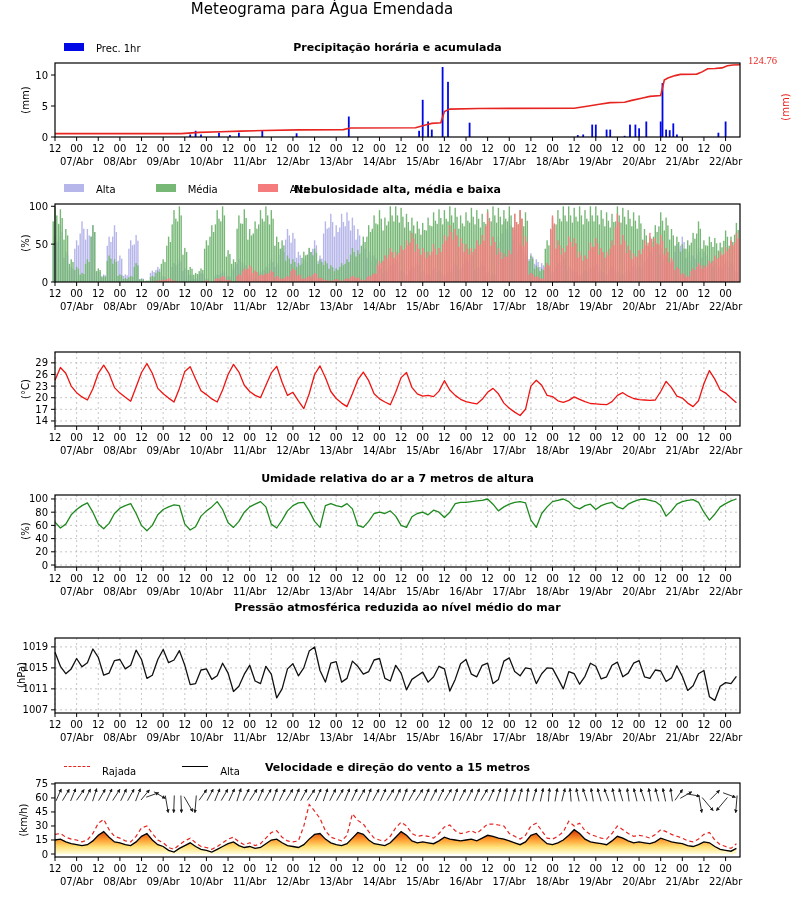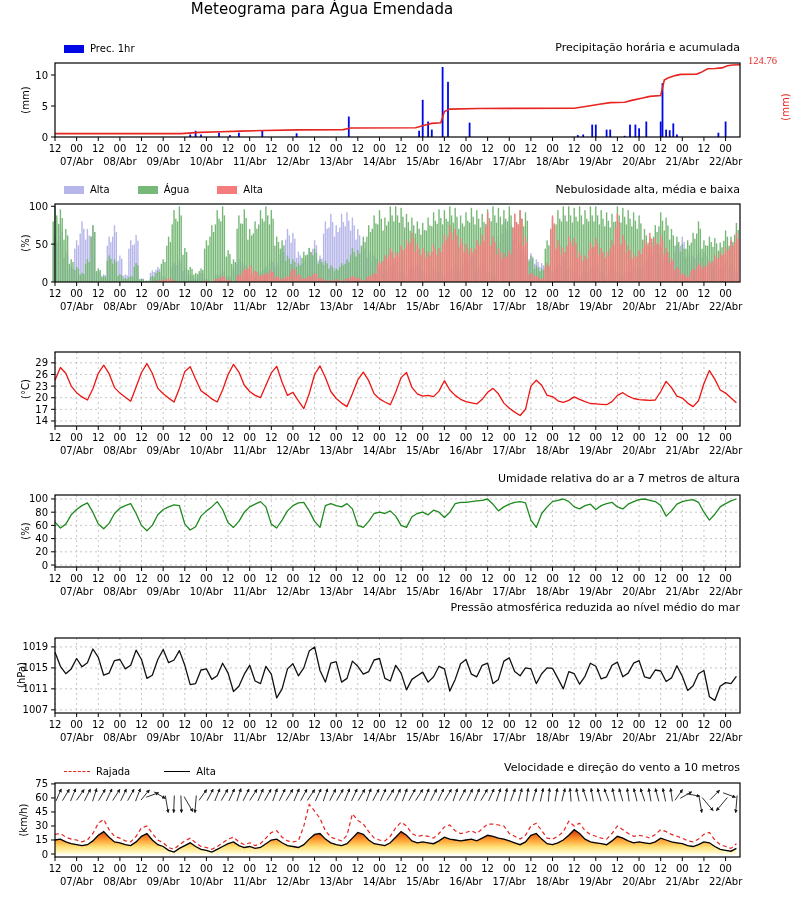--- a/index.html
+++ b/index.html
@@ -5,53 +5,53 @@
   html,body{margin:0;padding:0;background:#fff;}
   .fig{position:relative;width:800px;height:900px;background:#fff;
        font-family:"DejaVu Sans","Liberation Sans",sans-serif;color:#000;overflow:hidden;}
   .fig svg{position:absolute;left:0;top:0;}
   svg text{font-family:"DejaVu Sans","Liberation Sans",sans-serif;}
   .grid{stroke:#b8b8b8;stroke-width:0.8;stroke-dasharray:2 3;}
   .box{fill:none;stroke:#000;stroke-width:1.2;}
   .tick{stroke:#000;stroke-width:1;}
   .tl{font-size:10px;fill:#000;}
   .main-title{position:absolute;left:0;top:9;width:644px;text-align:center;font-size:15px;}
-  .ptitle{position:absolute;left:55px;width:685px;text-align:right;font-size:11px;}
+  .ptitle{position:absolute;left:55px;width:685px;text-align:center;font-size:11px;font-weight:bold;}
   .ylab{position:absolute;width:84px;height:14px;line-height:14px;text-align:center;
         font-size:10px;transform:rotate(-90deg);}
   .ylab-r{color:#e62420;}
   .total{position:absolute;font-size:10.5px;color:#e62420;font-family:Liberation Serif, serif;}
-  .leg{position:absolute;font-size:10px;display:flex;align-items:center;gap:6px;}
+  .leg{position:absolute;font-size:10px;display:flex;gap:12px;}
   .sw{display:inline-block;width:20px;height:8px;}
   .lnsample{display:inline-block;width:26px;height:0;border-top:1.6px solid #000;}
   .lnsample.dash{border-top-style:dashed;border-top-color:#e62420;}
 </style>
 </head>
 <body>
 
 <div class="fig">
 
   <div class="main-title">Meteograma para Água Emendada</div>
 
   <div class="ptitle" style="top:41px">Precipitação horária e acumulada</div>
   <div class="ptitle" style="top:183px">Nebulosidade alta, média e baixa</div>
   <div class="ptitle" style="top:472px">Umidade relativa do ar a 7 metros de altura</div>
   <div class="ptitle" style="top:601px">Pressão atmosférica reduzida ao nível médio do mar</div>
-  <div class="ptitle" style="top:761px">Velocidade e direção do vento a 10 metros</div>
+  <div class="ptitle" style="top:761px">Velocidade e direção do vento a 15 metros</div>
 
   <div class="leg" style="left:64px;top:43px">
     <span class="sw" style="background:#0008e6"></span>
     <span>Prec. 1hr</span>
   </div>
   <div class="leg" style="left:64px;top:184px">
     <span class="sw" style="background:#b6b6ea"></span>
     <span>Alta</span>
     <span style="width:16px"></span>
     <span class="sw" style="background:#77b877"></span>
-    <span>Água</span>
+    <span>Média</span>
     <span style="width:16px"></span>
     <span class="sw" style="background:#f57c7c"></span>
     <span>Alta</span>
   </div>
   <div class="leg" style="left:64px;top:766px">
     <span class="lnsample dash"></span>
     <span>Rajada</span>
     <span style="width:22px"></span>
     <span class="lnsample"></span>
     <span>Alta</span>

